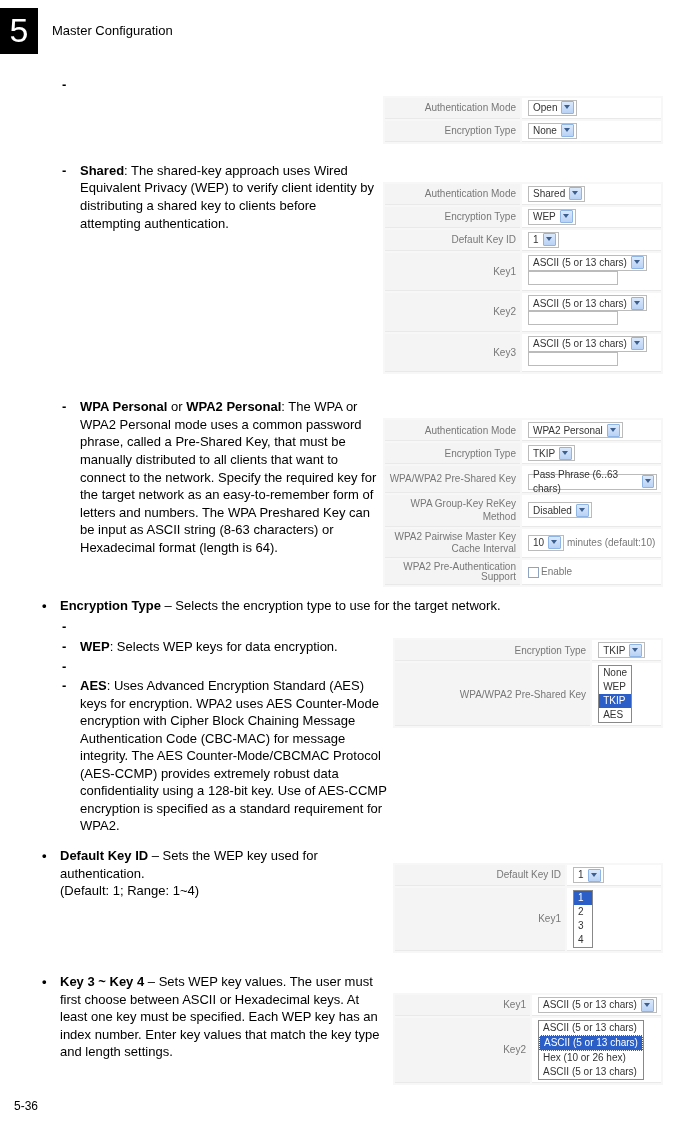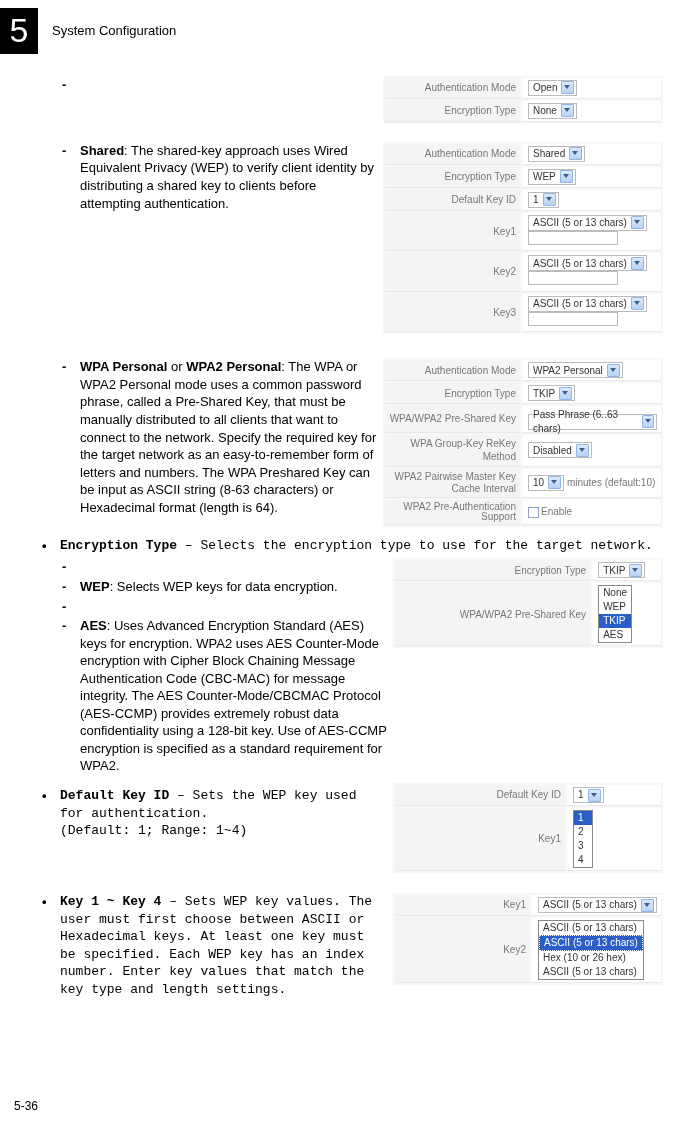--- a/index.html
+++ b/index.html
@@ -65,29 +65,30 @@
     align-items: flex-start;
     margin-top: 8px;
     margin-bottom: 4px;
   }
   .dot {
     width: 18px;
     flex: 0 0 18px;
     margin-left: 0;
     font-weight: bold;
   }
-  .dot-body { flex: 1; font-family: Liberation Mono, monospace; }
+  .dot-body { flex: 1; }
   b { font-weight: bold; }
 
   
   .shot {
     border: 0;
     font-size: 10px;
     color: #777;
     background: #f7f7f7;
+    margin-top: 20px;
   }
   .shot td {
     border-bottom: 1px solid #e9e9e9;
     padding: 2px 4px;
     vertical-align: middle;
   }
   .shot td.label {
     text-align: right;
     width: 135px;
     background: #f4f4f4;
@@ -160,21 +161,21 @@
     bottom: 14px;
     left: 14px;
     font-size: 12px;
   }
 </style>
 </head>
 <body>
 
 <div class="chapter-head">
   <div class="chapter-num">5</div>
-  <div class="chapter-title">System Configuration</div>
+  <div class="chapter-title">Master Configuration</div>
 </div>
 
 <div class="content">
 
   <div class="row">
     <div class="float-img">
       <table class="shot" style="width:280px">
         <tbody>
             <tr>
           <td class="label">Authentication Mode</td>
@@ -418,20 +419,20 @@
             <div class="opt">ASCII (5 or 13 chars)</div>
           </div>
         </td>
             </tr>
       </tbody>
         </table>
     </div>
     <div class="dot-row" style="margin-top:0">
       <div class="dot">•</div>
       <div class="dot-body text-block">
-        <b>Key 1 ~ Key 4</b><span> – Sets WEP key values. The user must first choose between ASCII or Hexadecimal keys.  At least one key must be specified. Each WEP key has an index number. Enter key values that match the key type and length settings.</span>
+        <b>Key 3 ~ Key 4</b><span> – Sets WEP key values. The user must first choose between ASCII or Hexadecimal keys.  At least one key must be specified. Each WEP key has an index number. Enter key values that match the key type and length settings.</span>
       </div>
     </div>
   </div>
 
 </div>
 
 <div class="page-num">5-36</div>
 
 </body></html>

